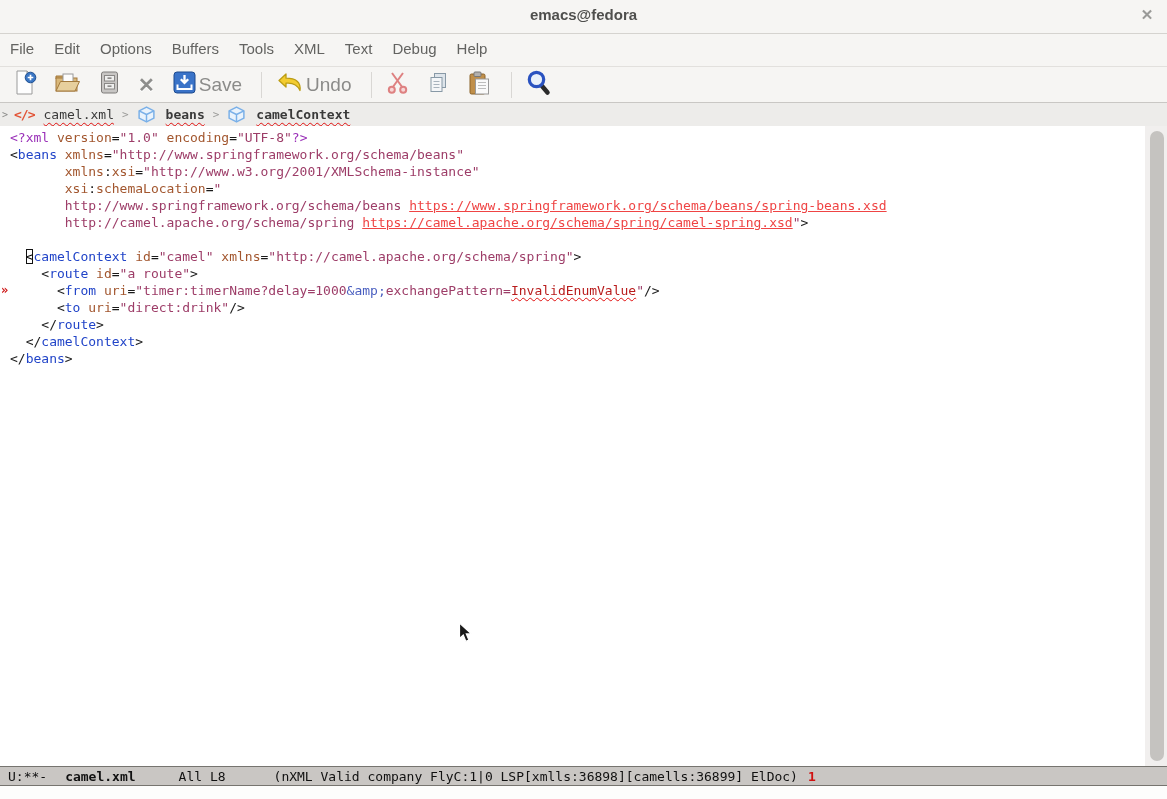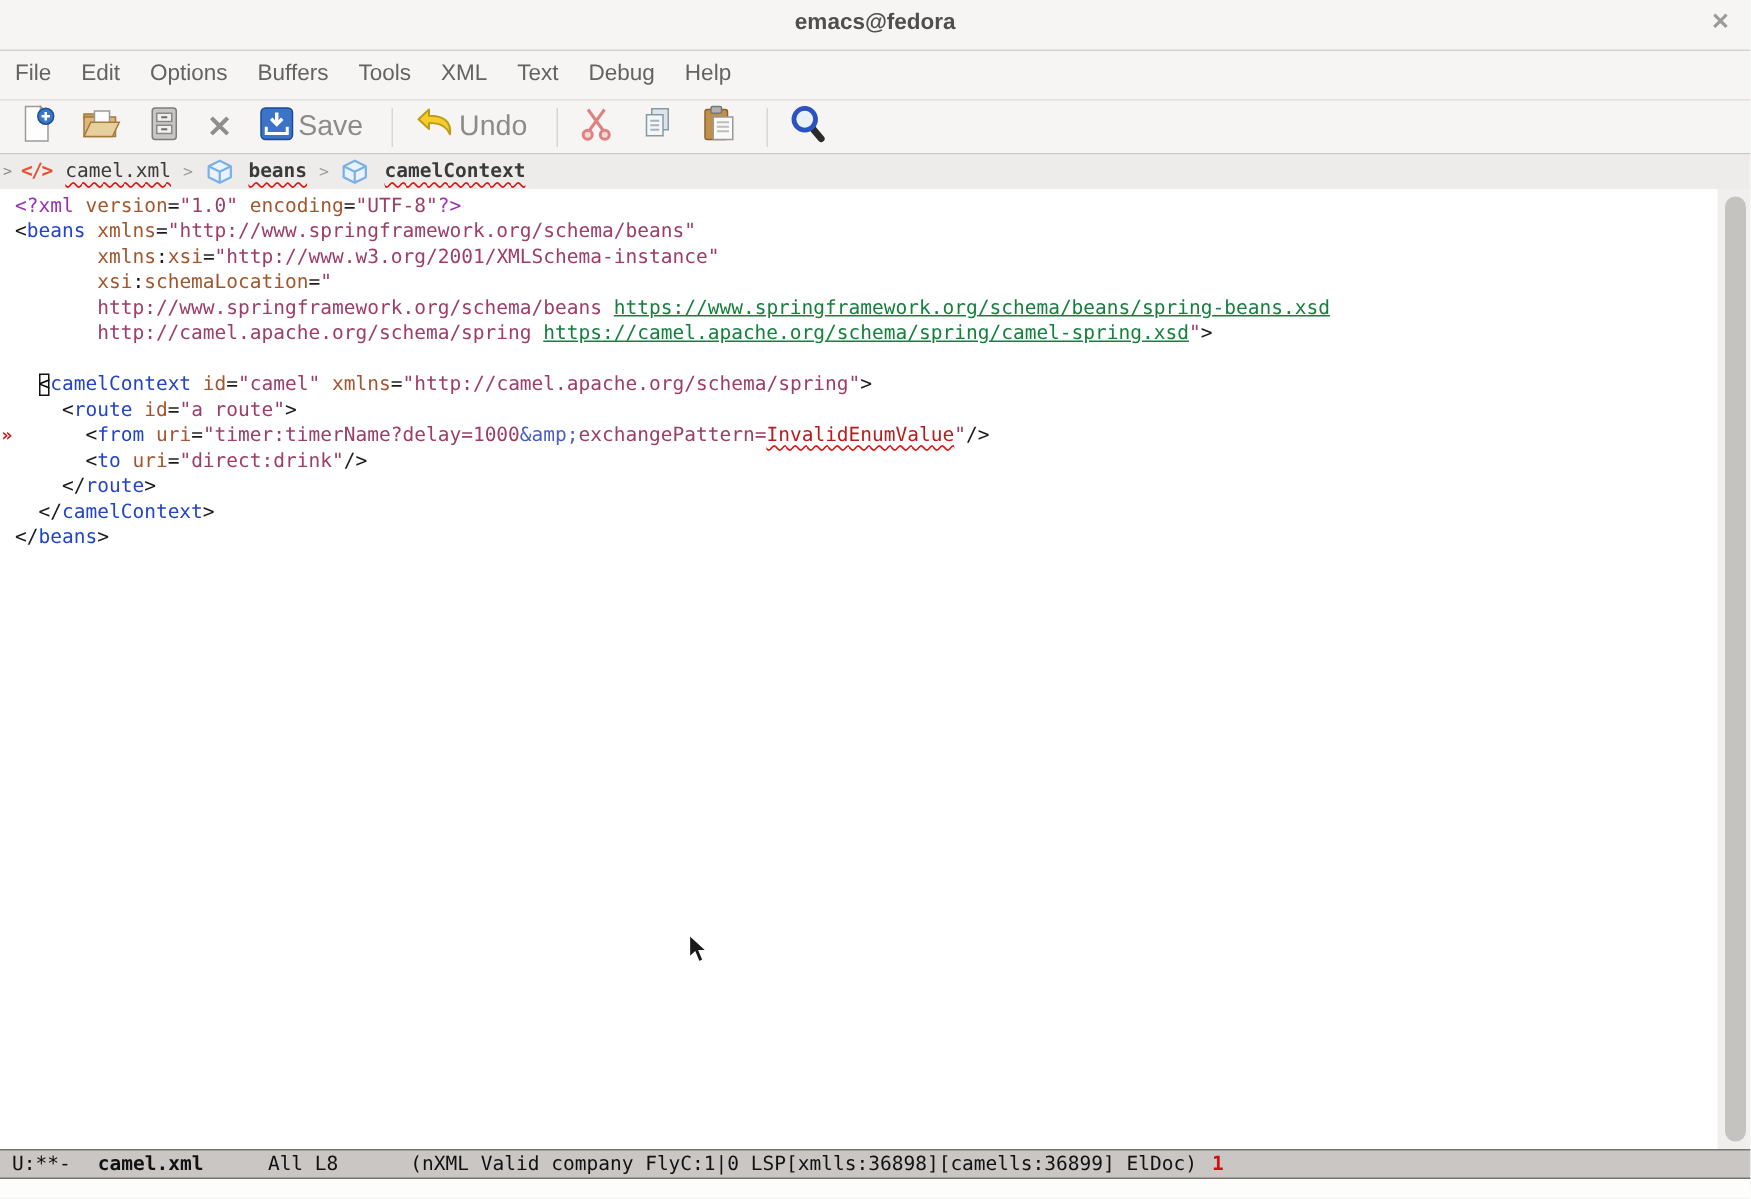--- a/index.html
+++ b/index.html
@@ -42,21 +42,21 @@
   .editor { position:relative; height:640px; background:#fff;
     font-family:"DejaVu Sans Mono", monospace; font-size:13px; }
   .code-area { position:absolute; left:0; top:0; right:22px; bottom:0; padding:3px 0 0 10px; }
   .code-line { height:17px; line-height:17px; white-space:pre; }
   .pl { color:#1a1a1a; }
   .tg { color:#2144c8; }
   .at { color:#a2562e; }
   .st { color:#9d3d68; }
   .pi { color:#9a30b8; }
   .en { color:#4a5fc0; }
-  .lk { color:#15803d; text-decoration:underline; }
+  .lk { color:#ef4444; text-decoration:underline; }
   .er { color:#b91c1c; text-decoration:underline wavy #e01010; text-decoration-thickness:1px; text-underline-offset:2px; }
   .cu { outline:1px solid #111; outline-offset:-1px; }
   .fringe-mark { position:absolute; left:1px; width:9px; color:#cc1010; font-weight:bold;
     font-size:12px; line-height:17px; }
 
   
   .scrollbar { position:absolute; right:0; top:0; bottom:0; width:22px; background:#f1efee; }
   .scroll-thumb { position:absolute; left:5px; right:3px; top:5px; bottom:5px;
     background:#c5c3c0; border-radius:7px; }
 

